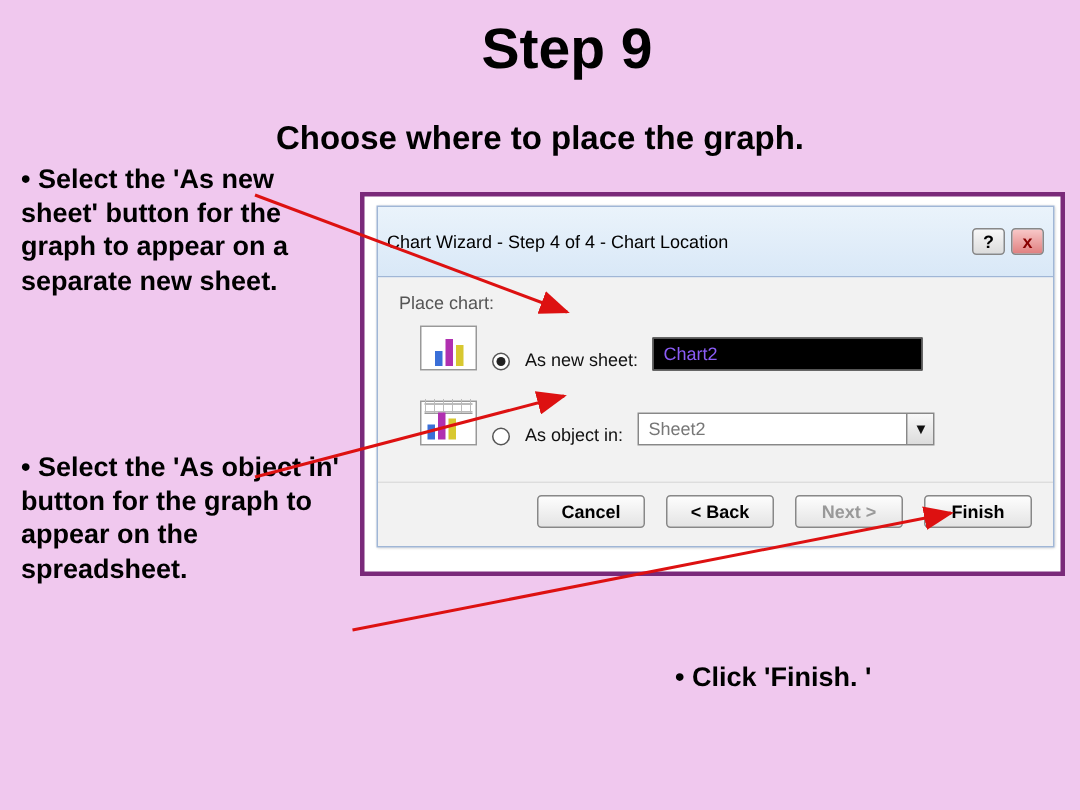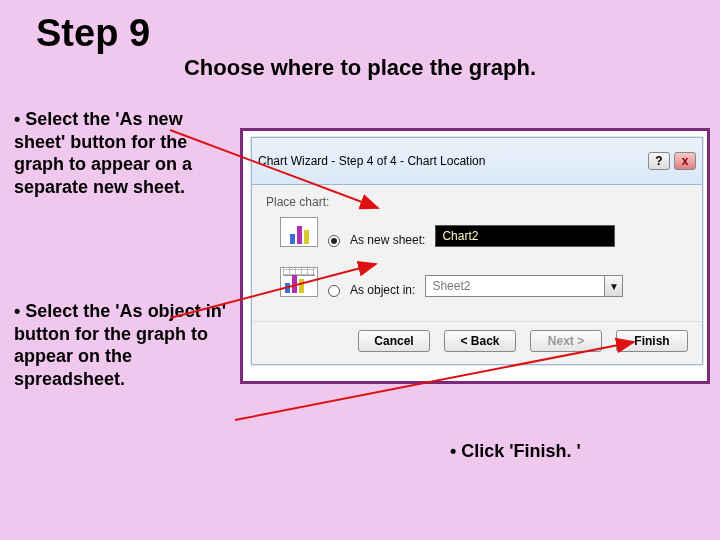--- a/index.html
+++ b/index.html
@@ -5,32 +5,33 @@
   * { box-sizing: border-box; margin: 0; padding: 0; }
   body {
     width: 720px;
     height: 540px;
     background: #f0c8ee;
     font-family: Arial, sans-serif;
     position: relative;
     overflow: hidden;
   }
   .title {
+    text-align: center;
     font-size: 38px;
     font-weight: bold;
     color: #000;
     padding-top: 12px;
     padding-left: 36px;
   }
   .subtitle {
     text-align: center;
     font-size: 22px;
     font-weight: bold;
     color: #000;
-    margin-top: 0;
+    margin-top: 24px;
   }
   .instr {
     position: absolute;
     font-size: 18px;
     font-weight: bold;
     color: #000;
     line-height: 1.25;
   }
   .instr1 { left: 14px; top: 108px; width: 210px; }
   .instr2 { left: 14px; top: 300px; width: 230px; }
@@ -109,21 +110,21 @@
   .radio {
     width:12px; height:12px; border-radius:50%;
     border: 1px solid #555; background:#fff;
     display:flex; align-items:center; justify-content:center;
   }
   .radio.checked::after {
     content:''; width:6px; height:6px; border-radius:50%; background:#222;
   }
   .radio-label { font-size: 12px; }
   .dark-input {
-    background:#000; color:#fef9c3;
+    background:#000; color:#8b5cf6;
     border: 1px solid #555;
     padding: 3px 6px; font-size:12px;
     width: 180px;
   }
   .combo {
     display:flex; align-items:center;
     border:1px solid #888; background:#fff;
     width: 198px; font-size:12px;
   }
   .combo-text { padding:2px 6px; flex:1; color:#777; }

